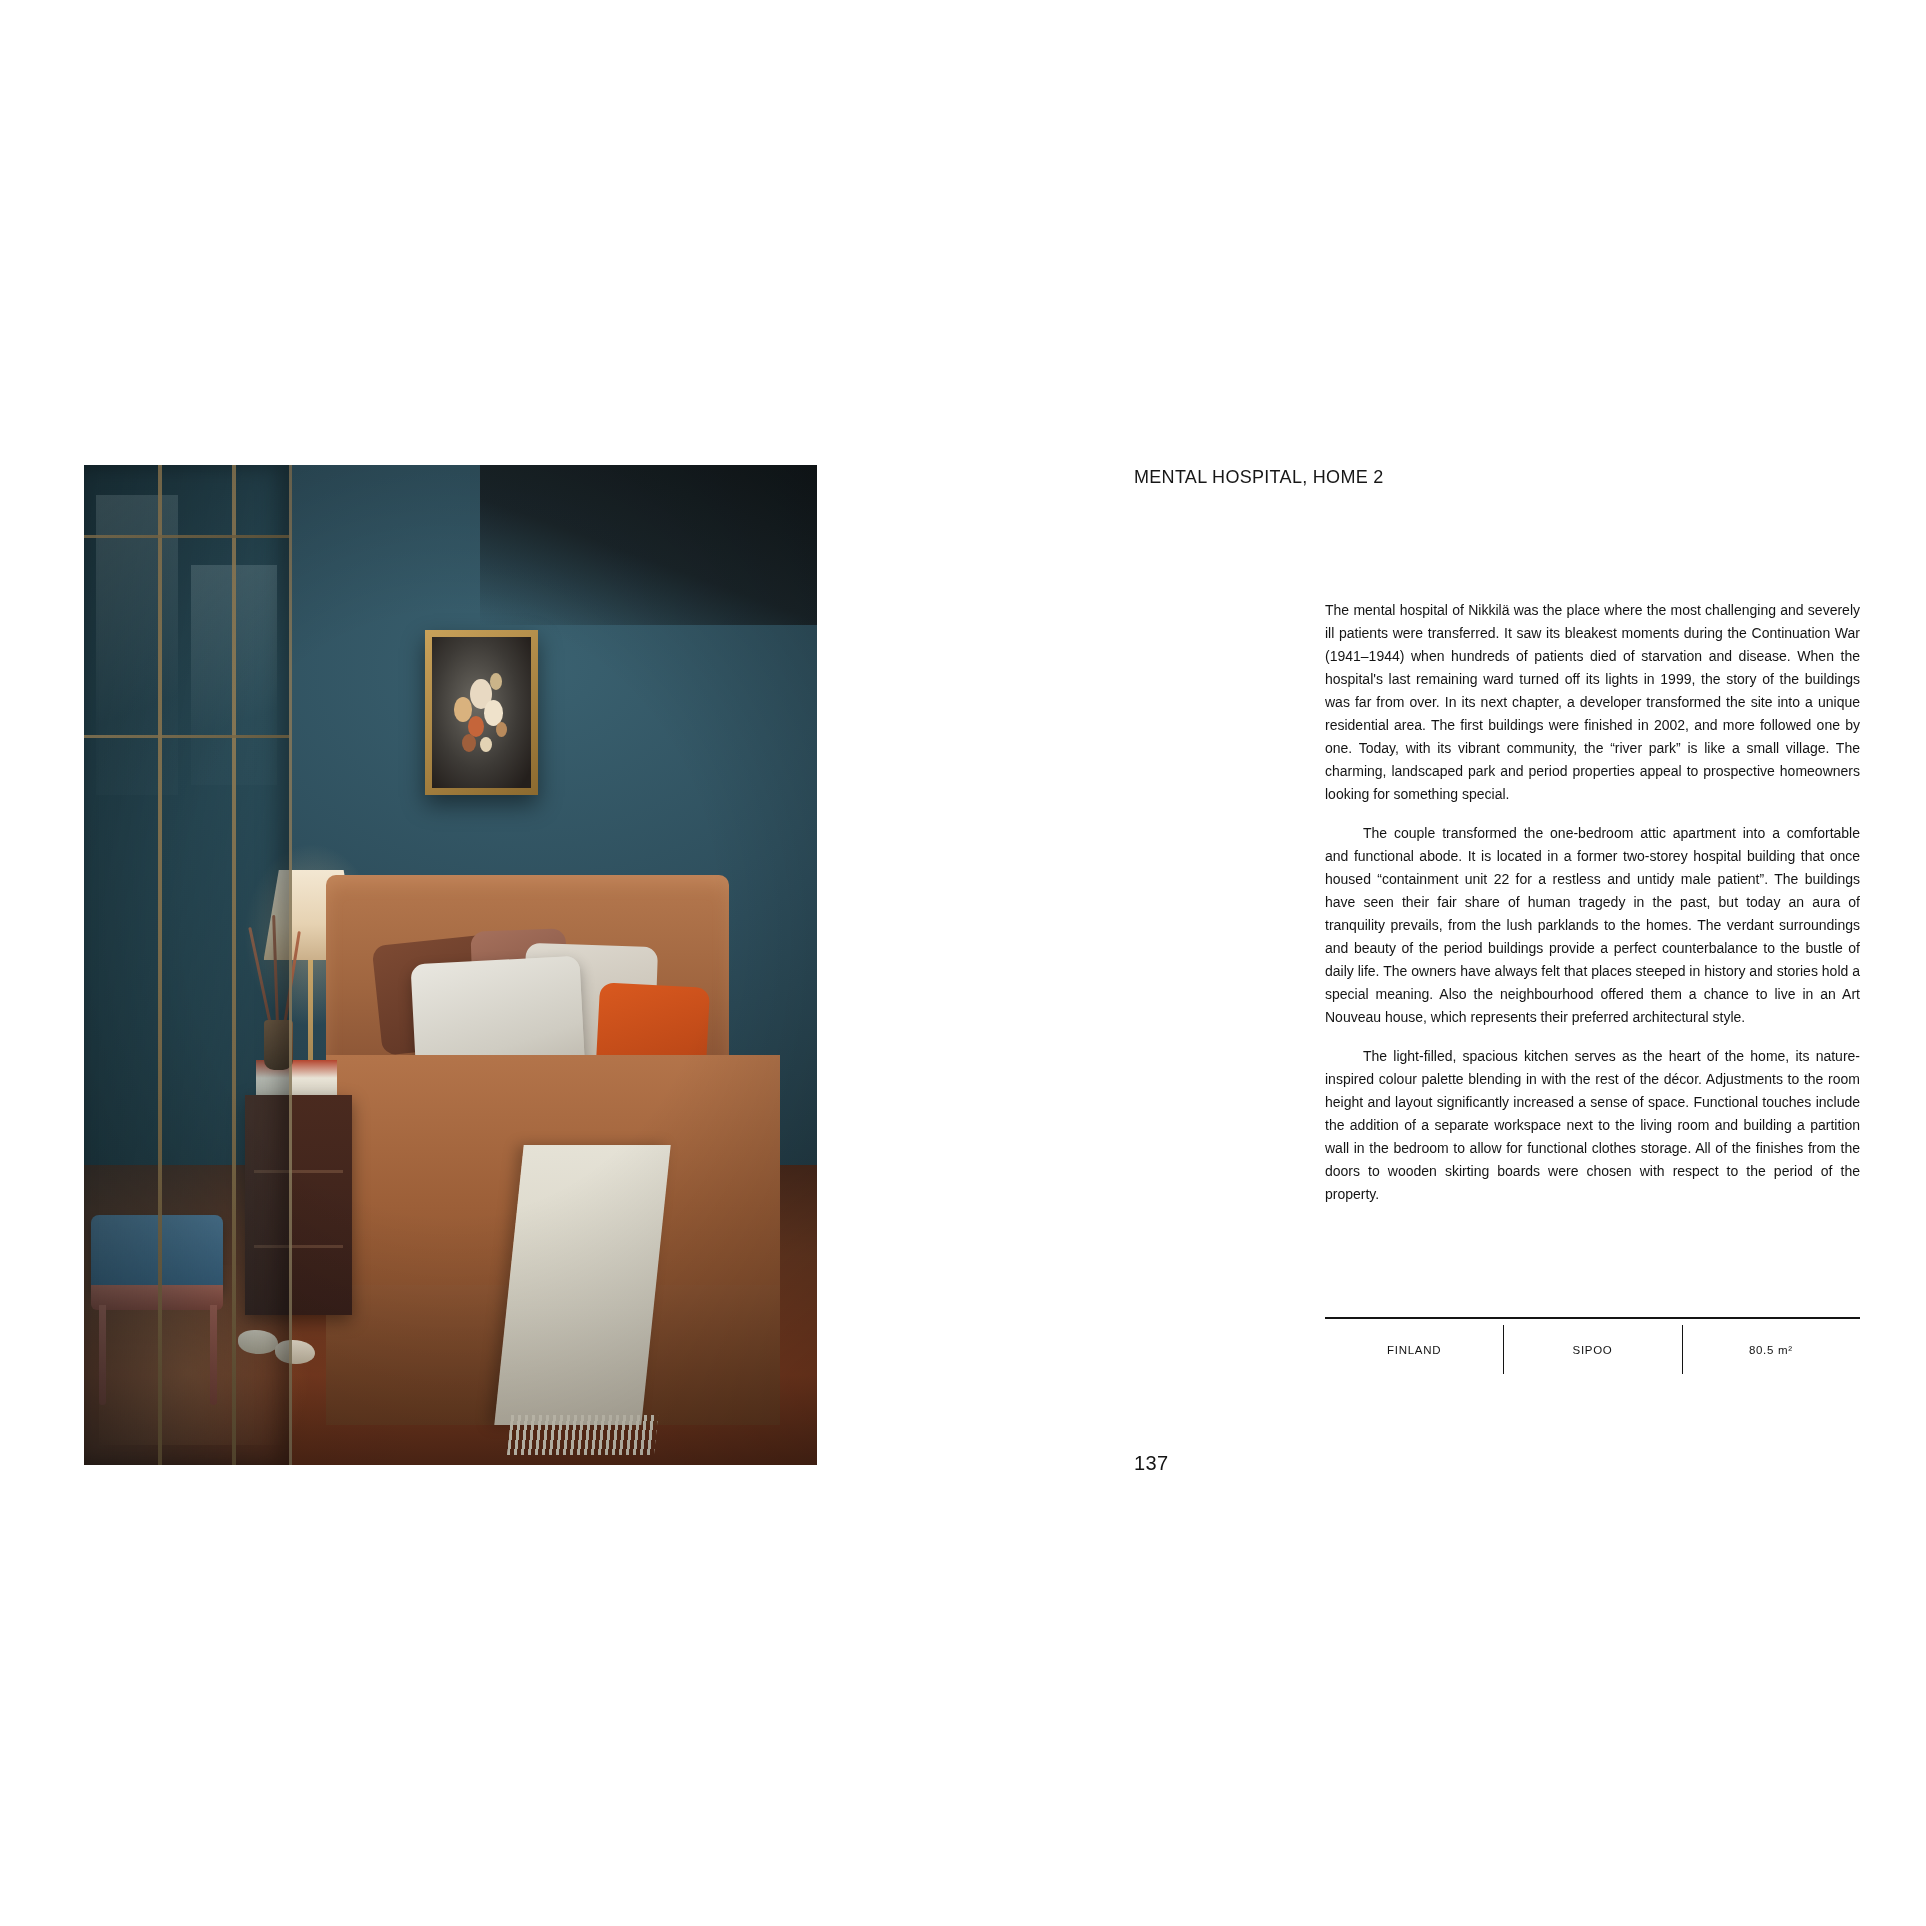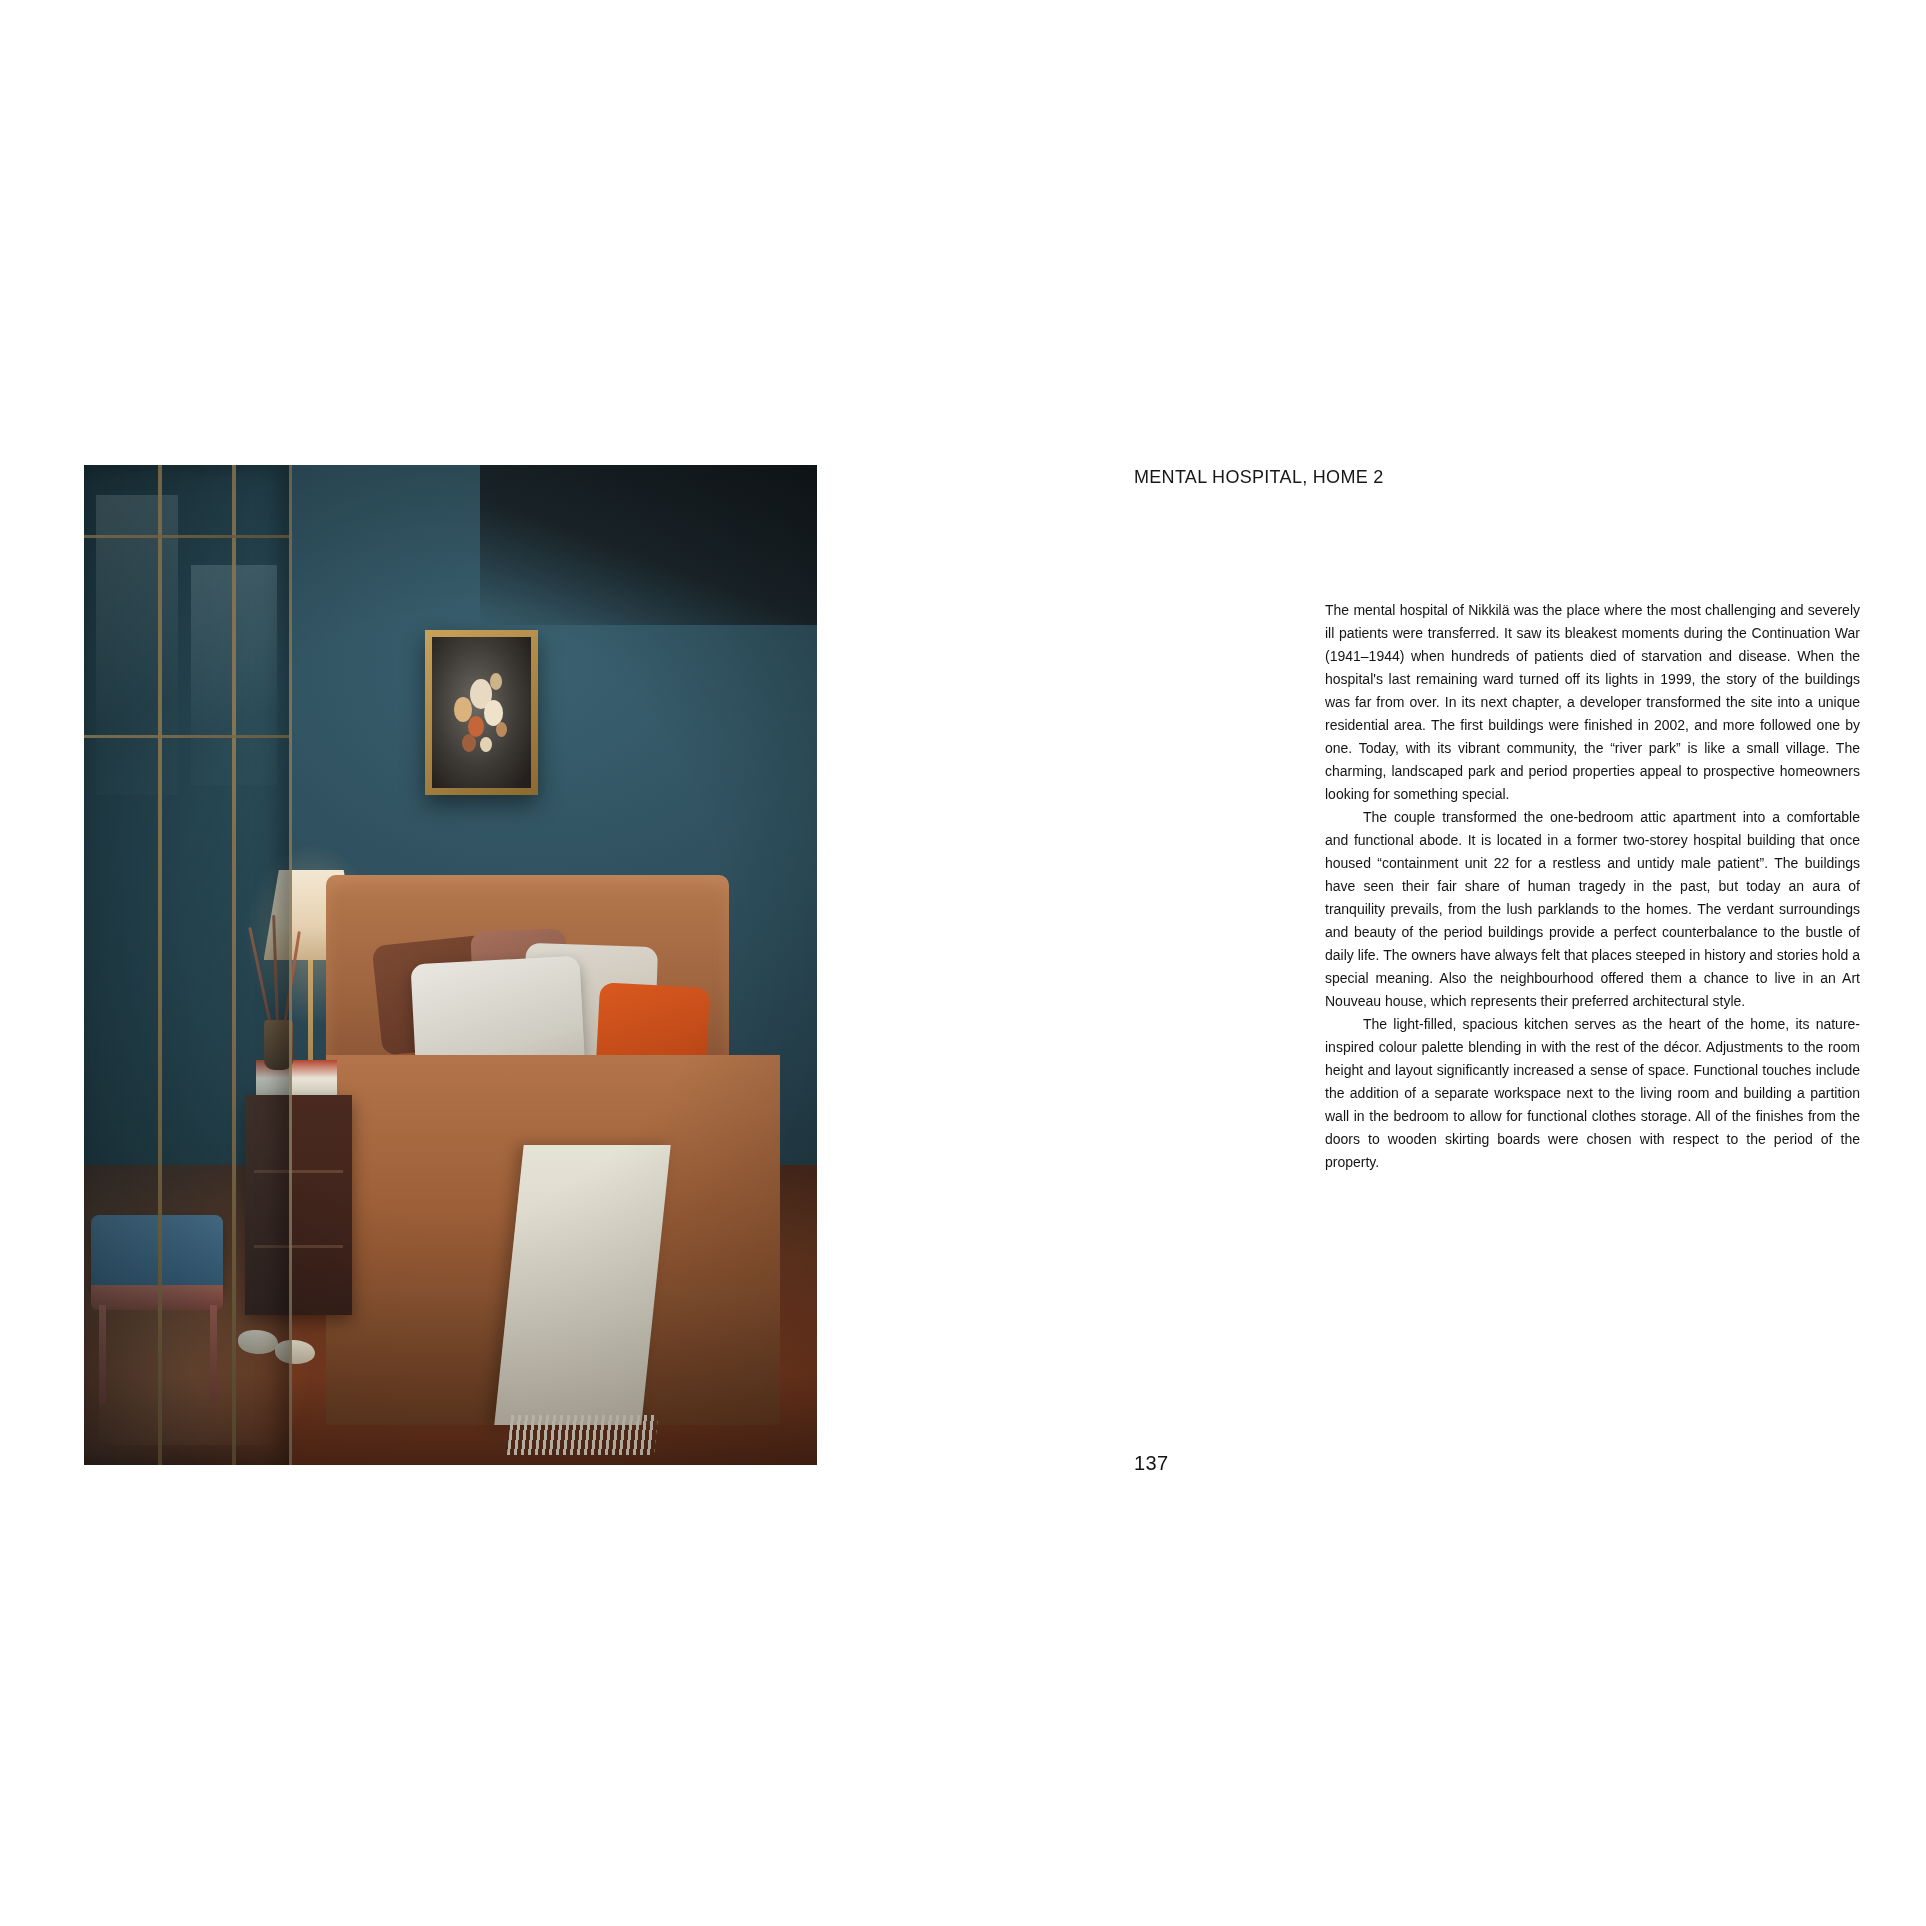--- a/index.html
+++ b/index.html
@@ -350,20 +350,21 @@
     font-size: 14px;
     line-height: 23px;
     text-align: justify;
     color: #141414;
   }
   .body-col p {
     margin: 0;
   }
   .body-col p + p {
     text-indent: 38px;
+    margin-top: 16px;
   }
 
   
   .meta {
     position: absolute;
     left: 216px;
     top: 1317px;
     width: 535px;
   }
   .meta-rule {
@@ -486,18 +487,26 @@
   <div class="text-page">
 
     <div class="running-head">MENTAL HOSPITAL, HOME 2</div>
 
     <div class="body-col">
       <p>The mental hospital of Nikkilä was the place where the most challenging and severely ill patients were transferred. It saw its bleakest moments during the Continuation War (1941–1944) when hundreds of patients died of starvation and disease. When the hospital's last remaining ward turned off its lights in 1999, the story of the buildings was far from over. In its next chapter, a developer transformed the site into a unique residential area. The first buildings were finished in 2002, and more followed one by one. Today, with its vibrant community, the “river park” is like a small village. The charming, landscaped park and period properties appeal to prospective homeowners looking for something special.</p>
       <p>The couple transformed the one-bedroom attic apartment into a comfortable and functional abode. It is located in a former two-storey hospital building that once housed “containment unit 22 for a restless and untidy male patient”. The buildings have seen their fair share of human tragedy in the past, but today an aura of tranquility prevails, from the lush parklands to the homes. The verdant surroundings and beauty of the period buildings provide a perfect counterbalance to the bustle of daily life.  The owners have always felt that places steeped in history and stories hold a special meaning. Also the neighbourhood offered them a chance to live in an Art Nouveau house, which represents their preferred architectural style.</p>
       <p>The light-filled, spacious kitchen serves as the heart of the home, its nature-inspired colour palette blending in with the rest of the décor. Adjustments to the room height and layout significantly increased a sense of space. Functional touches include the addition of a separate workspace next to the living room and building a partition wall in the bedroom to allow for functional clothes storage. All of the finishes from the doors to wooden skirting boards were chosen with respect to the period of the property.</p>
     </div>
 
+    <div class="meta">
+      <div class="meta-rule"></div>
+      <div class="meta-row">
+        <div class="meta-cell">FINLAND</div>
+        <div class="meta-cell">SIPOO</div>
+        <div class="meta-cell">80.5 m²</div>
+      </div>
+    </div>
 
     <div class="folio">137</div>
   </div>
 
 </div>
 
 
 </body></html>

